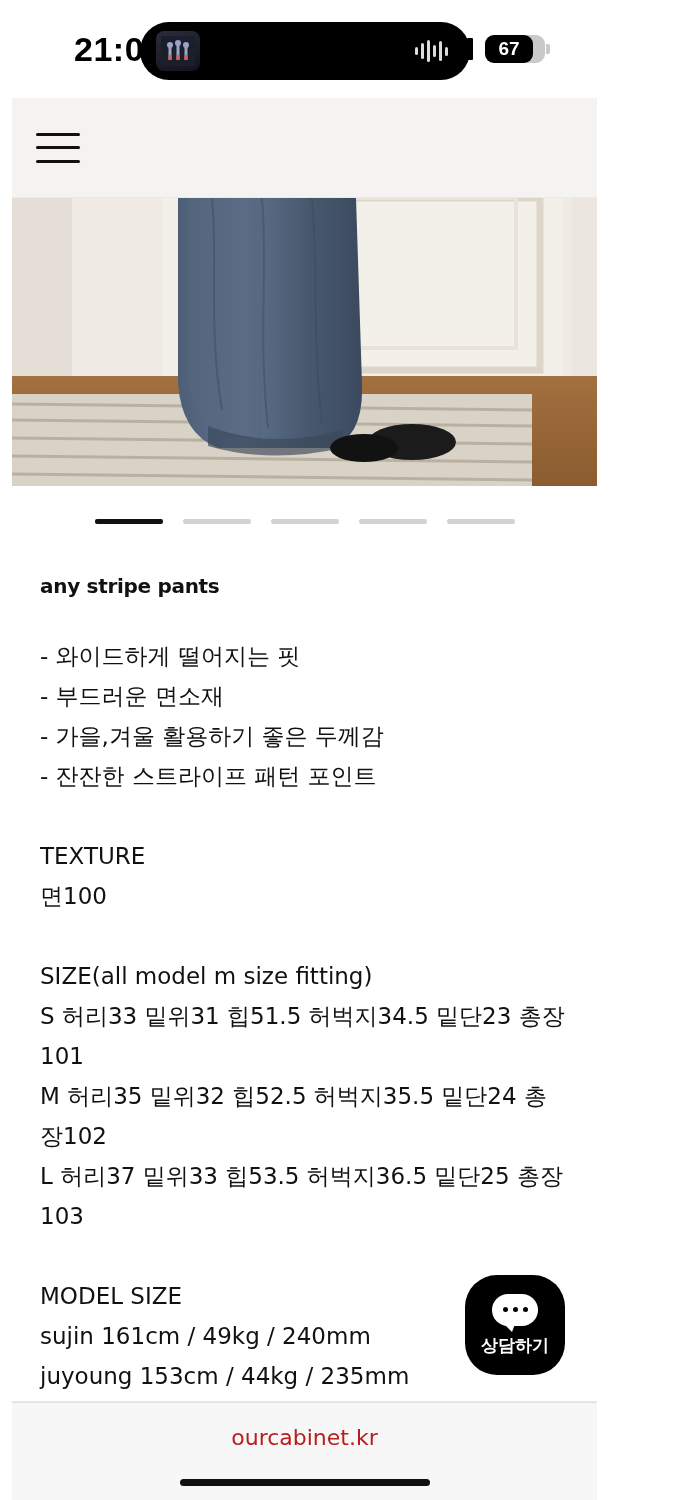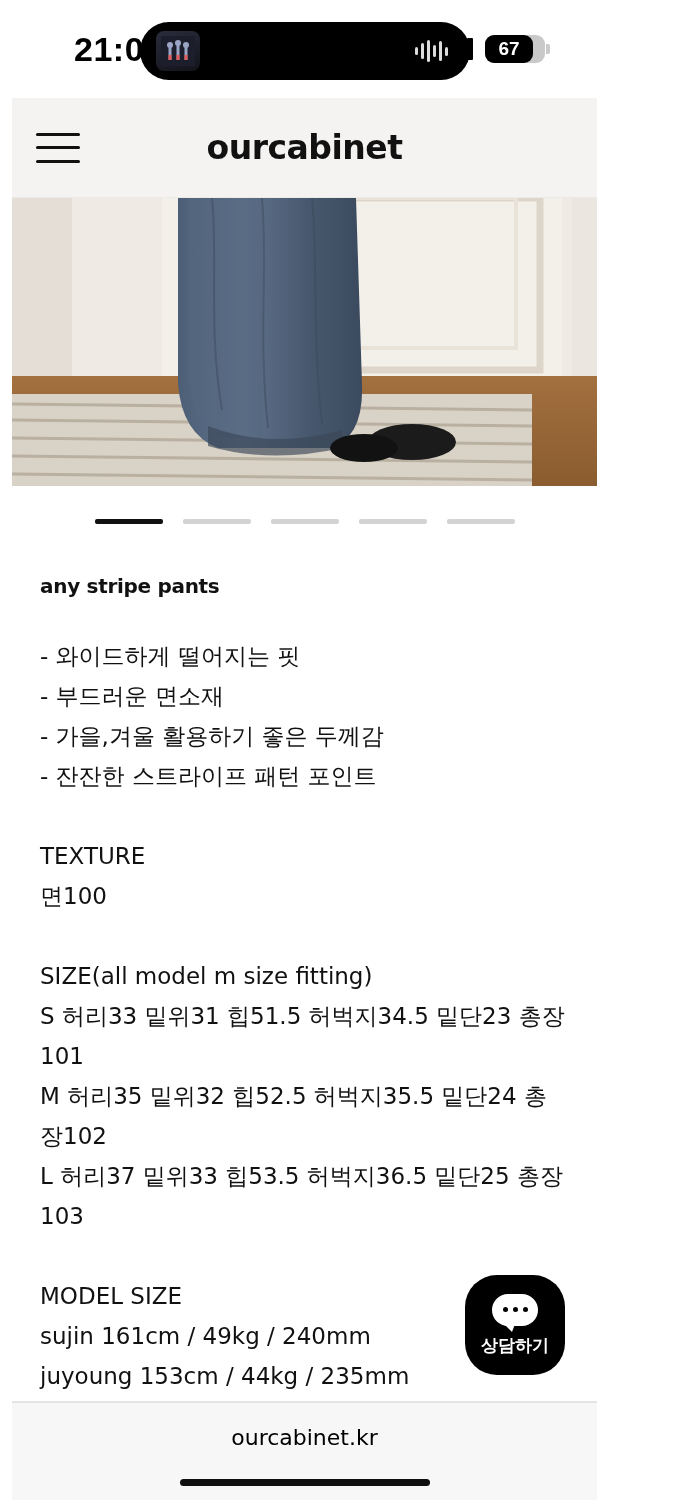--- a/index.html
+++ b/index.html
@@ -245,21 +245,21 @@
     background: #f7f7f7;
     border-top: 1px solid #e2e2e2;
     display: flex;
     flex-direction: column;
     align-items: center;
     justify-content: flex-start;
     padding-top: 22px;
   }
   .browser-url {
     font-size: 22px;
-    color: #000000;
+    color: #b91c1c;
     font-family: "DejaVu Sans", sans-serif;
   }
   .home-indicator {
     position: absolute;
     bottom: 14px;
     left: 50%;
     transform: translateX(-50%);
     width: 250px; height: 7px;
     background: #0f0f0f;
     border-radius: 4px;
@@ -320,21 +320,20 @@
       </div>
     </div>
   </div>
 
   <div class="site-header">
     <div class="hamburger">
       <span></span>
         <span></span>
         <span></span>
     </div>
-    <div class="brand">ourcabinet</div>
   </div>
 
   <div class="hero">
     <svg width="692" height="288" viewBox="0 0 692 288" preserveAspectRatio="none">
       <defs>
         <linearGradient id="denim" x1="0" y1="0" x2="1" y2="0">
           <stop offset="0%" stop-color="#4c5f77"></stop>
           <stop offset="35%" stop-color="#60738c"></stop>
           <stop offset="70%" stop-color="#48596f"></stop>
           <stop offset="100%" stop-color="#3b4a5e"></stop>

